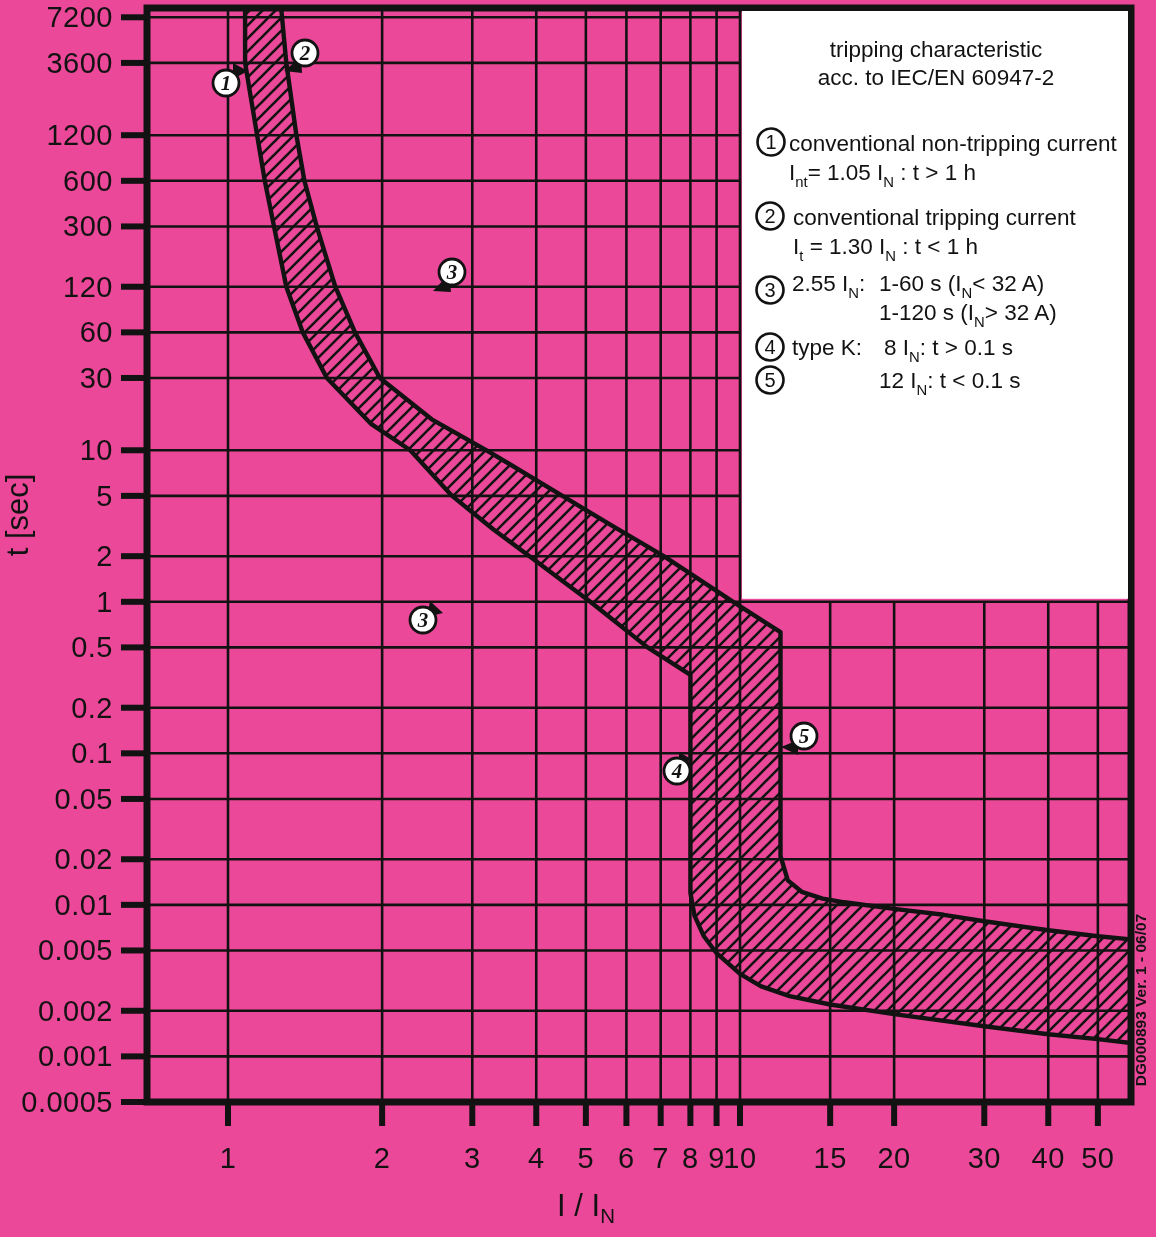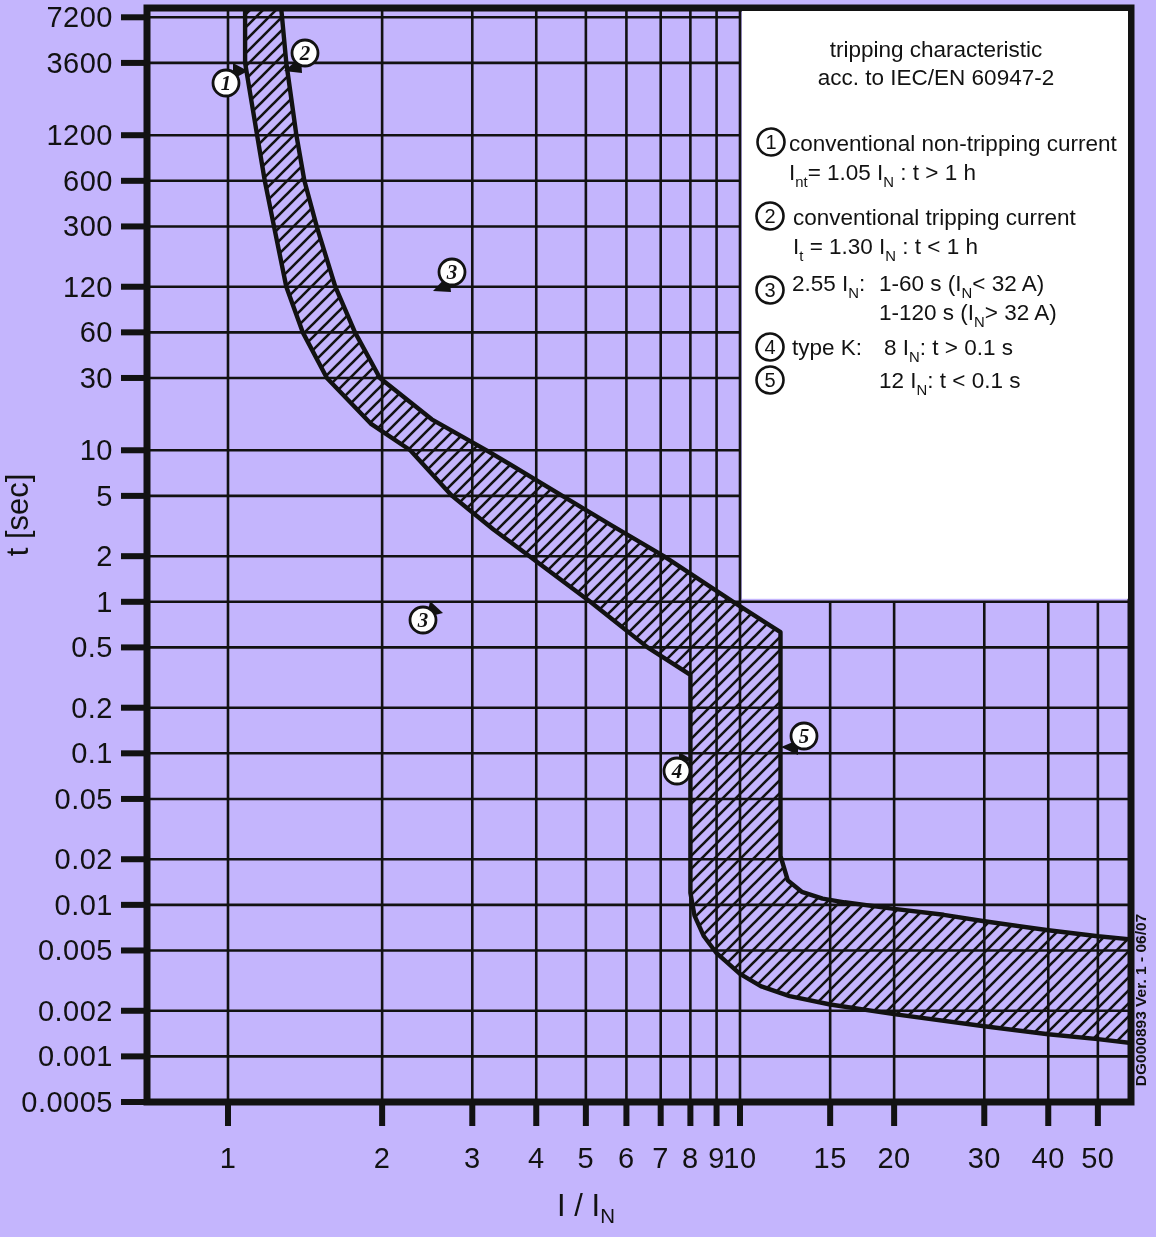--- a/index.html
+++ b/index.html
@@ -1,16 +1,16 @@
 <!DOCTYPE html>
 <html><head>
 <meta charset="utf-8">
 <style>
   html,body{margin:0;padding:0;background:#ffffff;}
-  #figure{position:relative;width:1156px;height:1237px;background:#c4b5fd;overflow:hidden;
+  #figure{position:relative;width:1156px;height:1237px;background:#ec4899;overflow:hidden;
           font-family:"Liberation Sans", sans-serif;}
   svg text{fill:#121212;}
   .ticklab{font-size:29px;letter-spacing:0.5px;}
   .xticklab{font-size:29px;letter-spacing:0.5px;}
   .axtitle{font-size:31px;}
   .legend{font-size:22.5px;}
   .legnum{font-size:20px;}
   .marknum{font-size:21px;font-style:italic;font-weight:bold;font-family:"Liberation Serif", serif;}
   .docref{font-size:15.5px;font-weight:bold;}
 </style>

